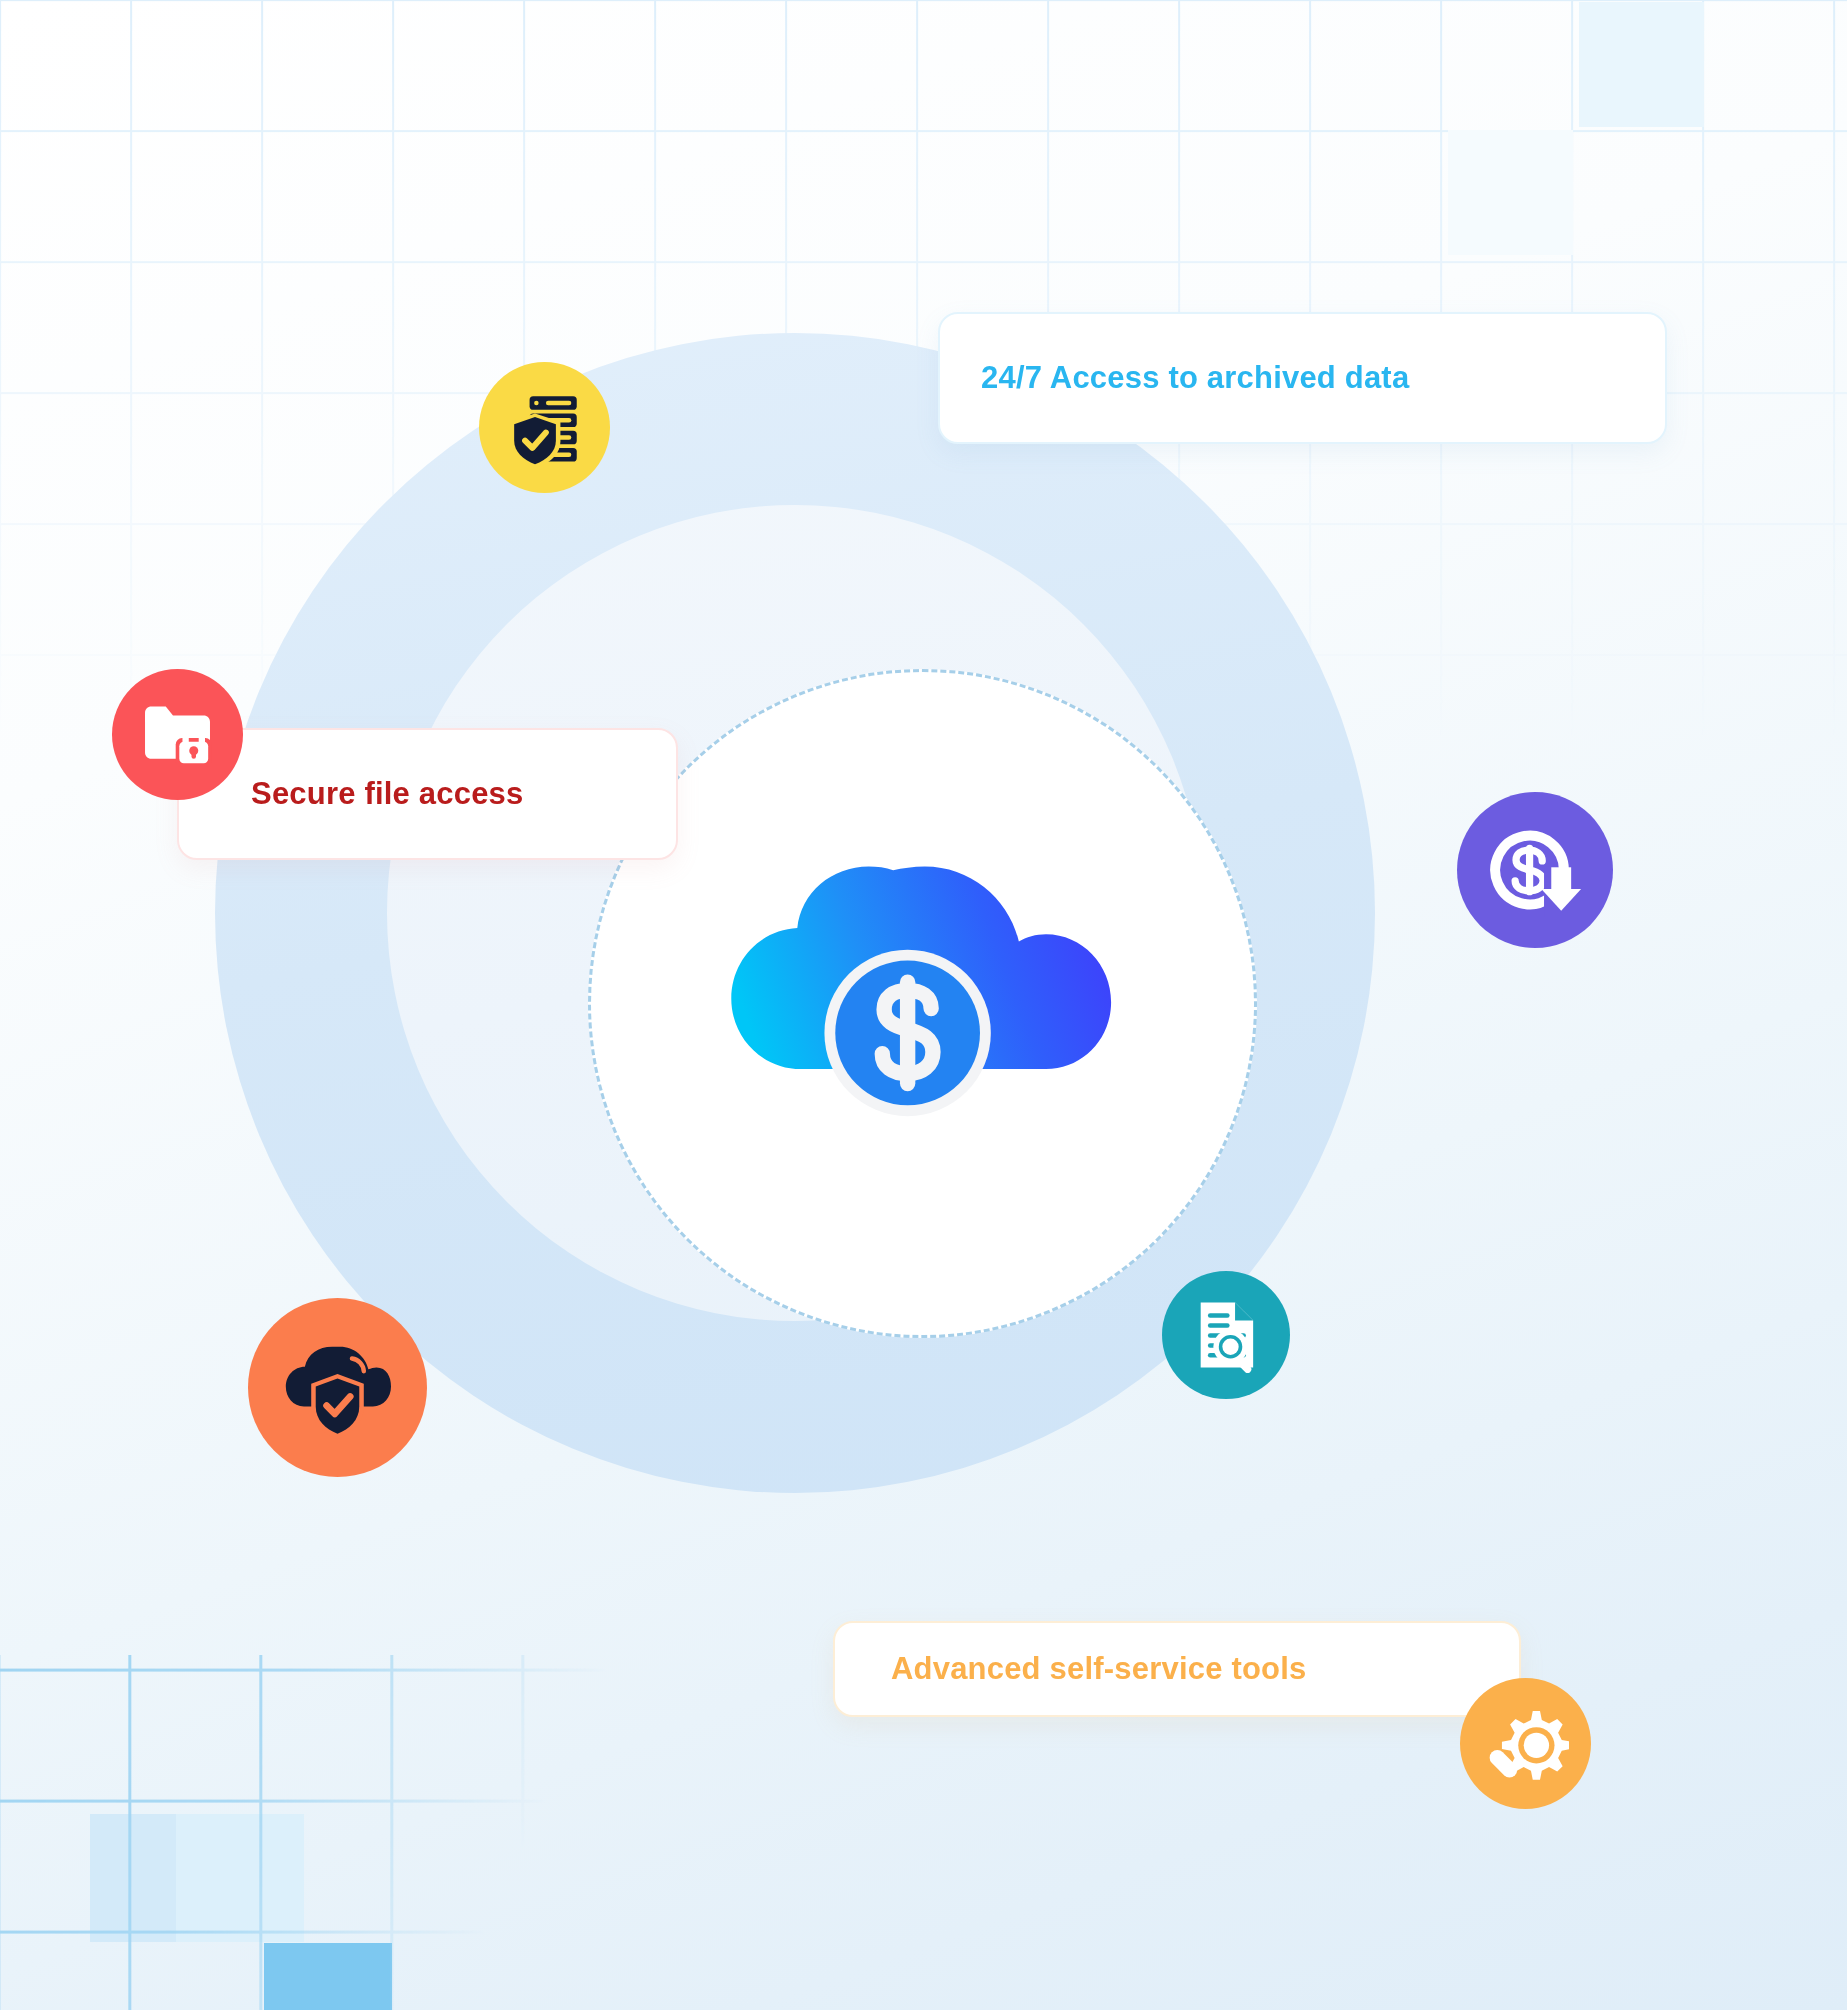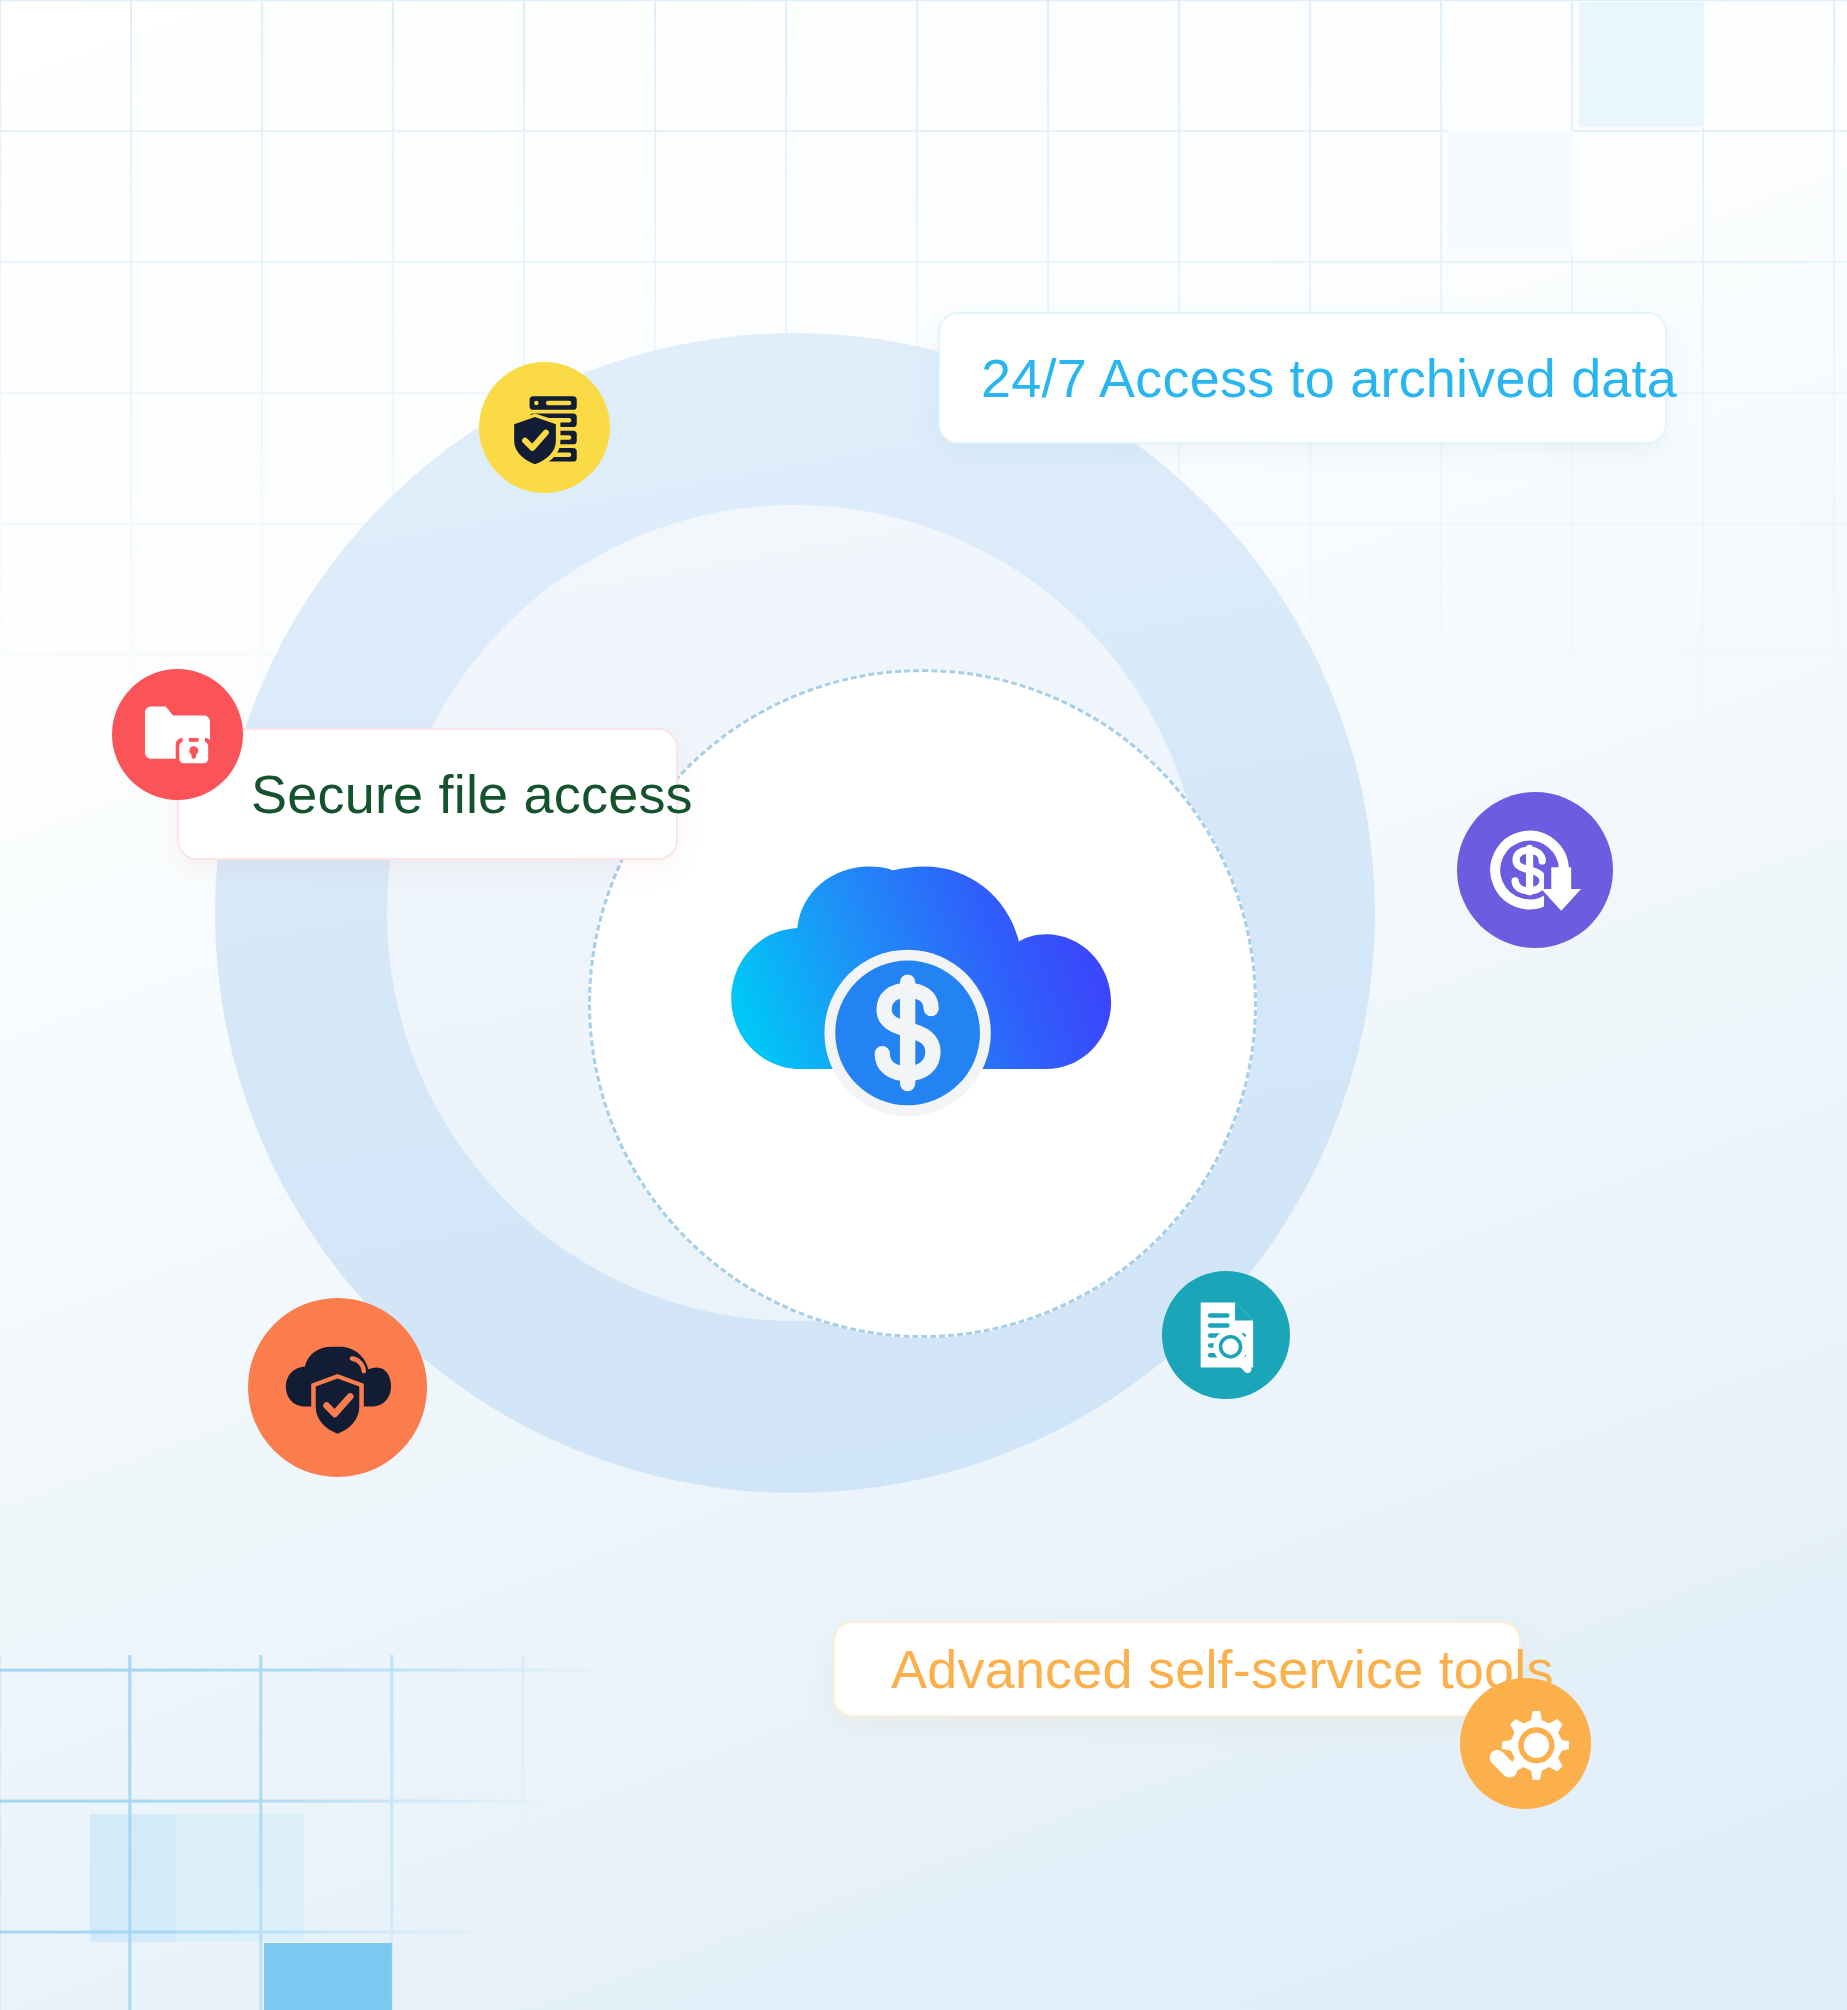--- a/index.html
+++ b/index.html
@@ -69,43 +69,43 @@
   
   .label-card {
     position: absolute;
     background: #ffffff;
     border-radius: 20px;
     display: flex;
     align-items: center;
     box-sizing: border-box;
   }
   .label-card .label-text {
-    font-size: 54px;
-    font-weight: 400;
+    font-size: 31px;
+    font-weight: 700;
     letter-spacing: 0.2px;
     white-space: nowrap;
   }
 
   #card-247 {
     left: 938px; top: 312px;
     width: 729px; height: 132px;
     border: 2.7px solid #e3f4fd;
     box-shadow: 0 9px 25px rgba(120,170,210,0.10);
     padding-left: 41px;
   }
   #card-247 .label-text { color: #29b6f0; }
 
   #card-secure {
     left: 177px; top: 728px;
     width: 501px; height: 132px;
     border: 2.7px solid #fde4e4;
     box-shadow: 0 9px 25px rgba(220,150,150,0.10);
     padding-left: 72px;
   }
-  #card-secure .label-text { color: #14532d; }
+  #card-secure .label-text { color: #b91c1c; }
 
   #card-tools {
     left: 833px; top: 1621px;
     width: 688px; height: 96px;
     border: 2.7px solid #fdeed6;
     box-shadow: 0 9px 25px rgba(220,180,120,0.12);
     padding-left: 56px;
   }
   #card-tools .label-text { color: #fbb04b; }
 

